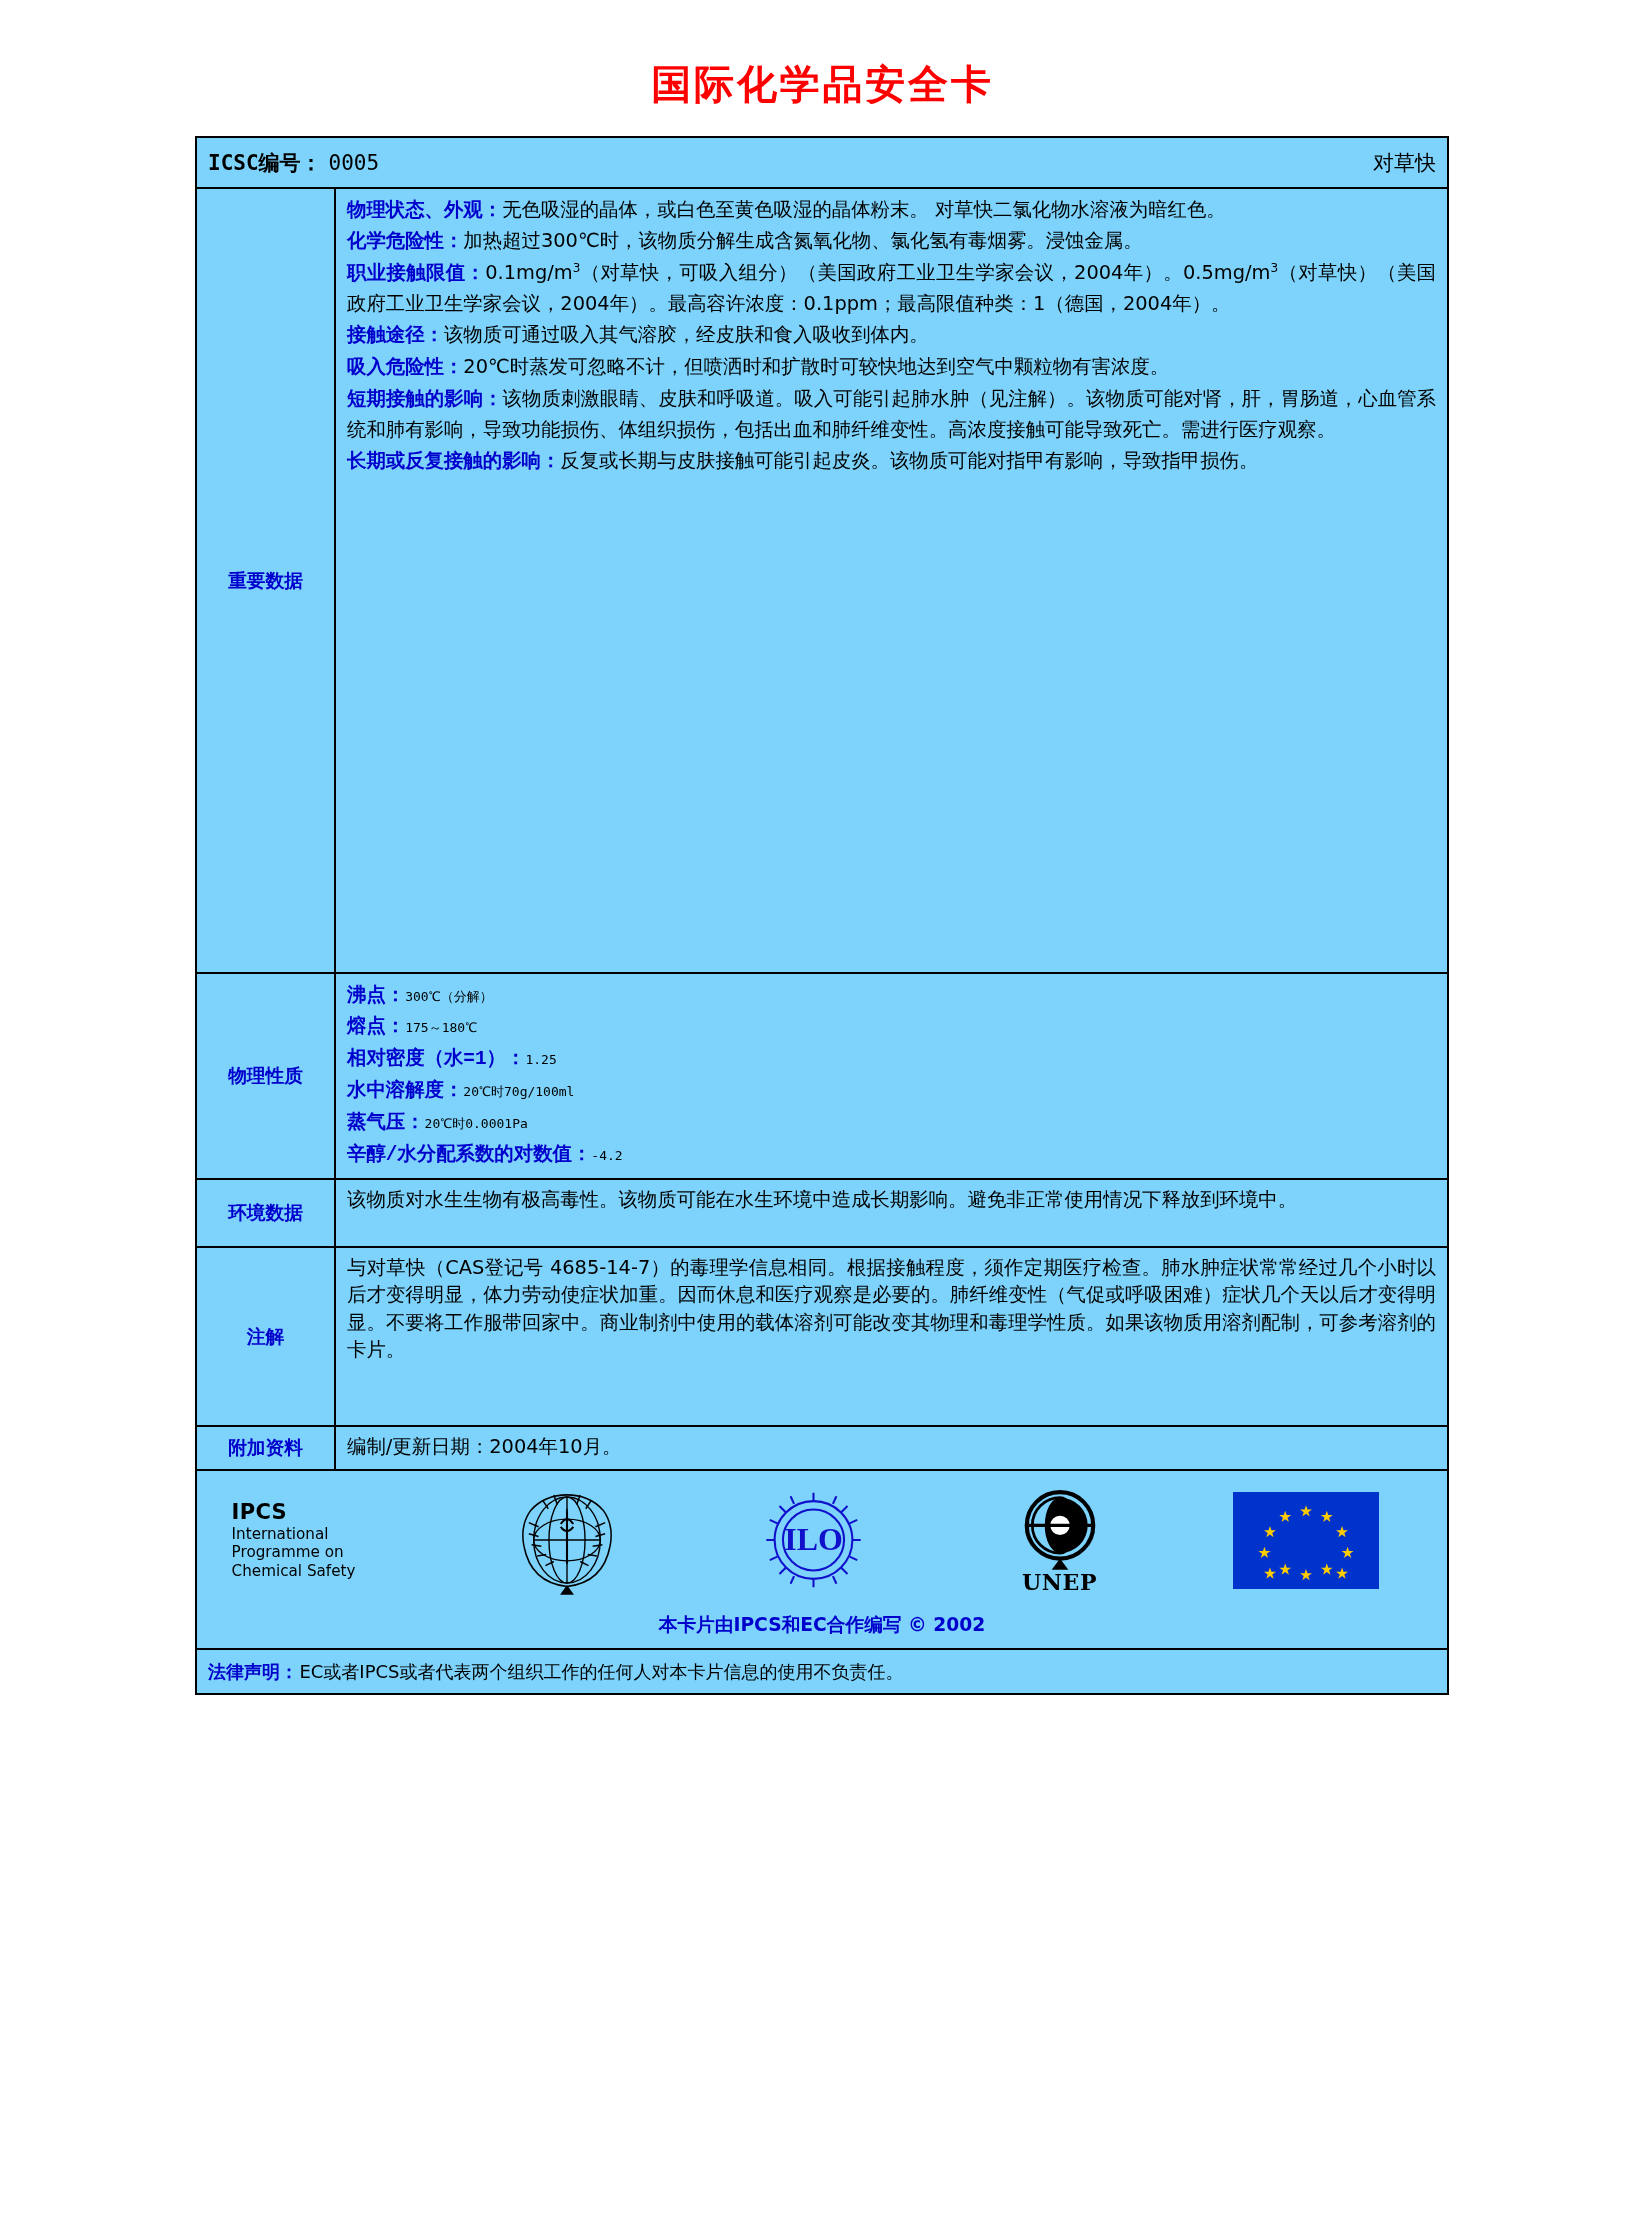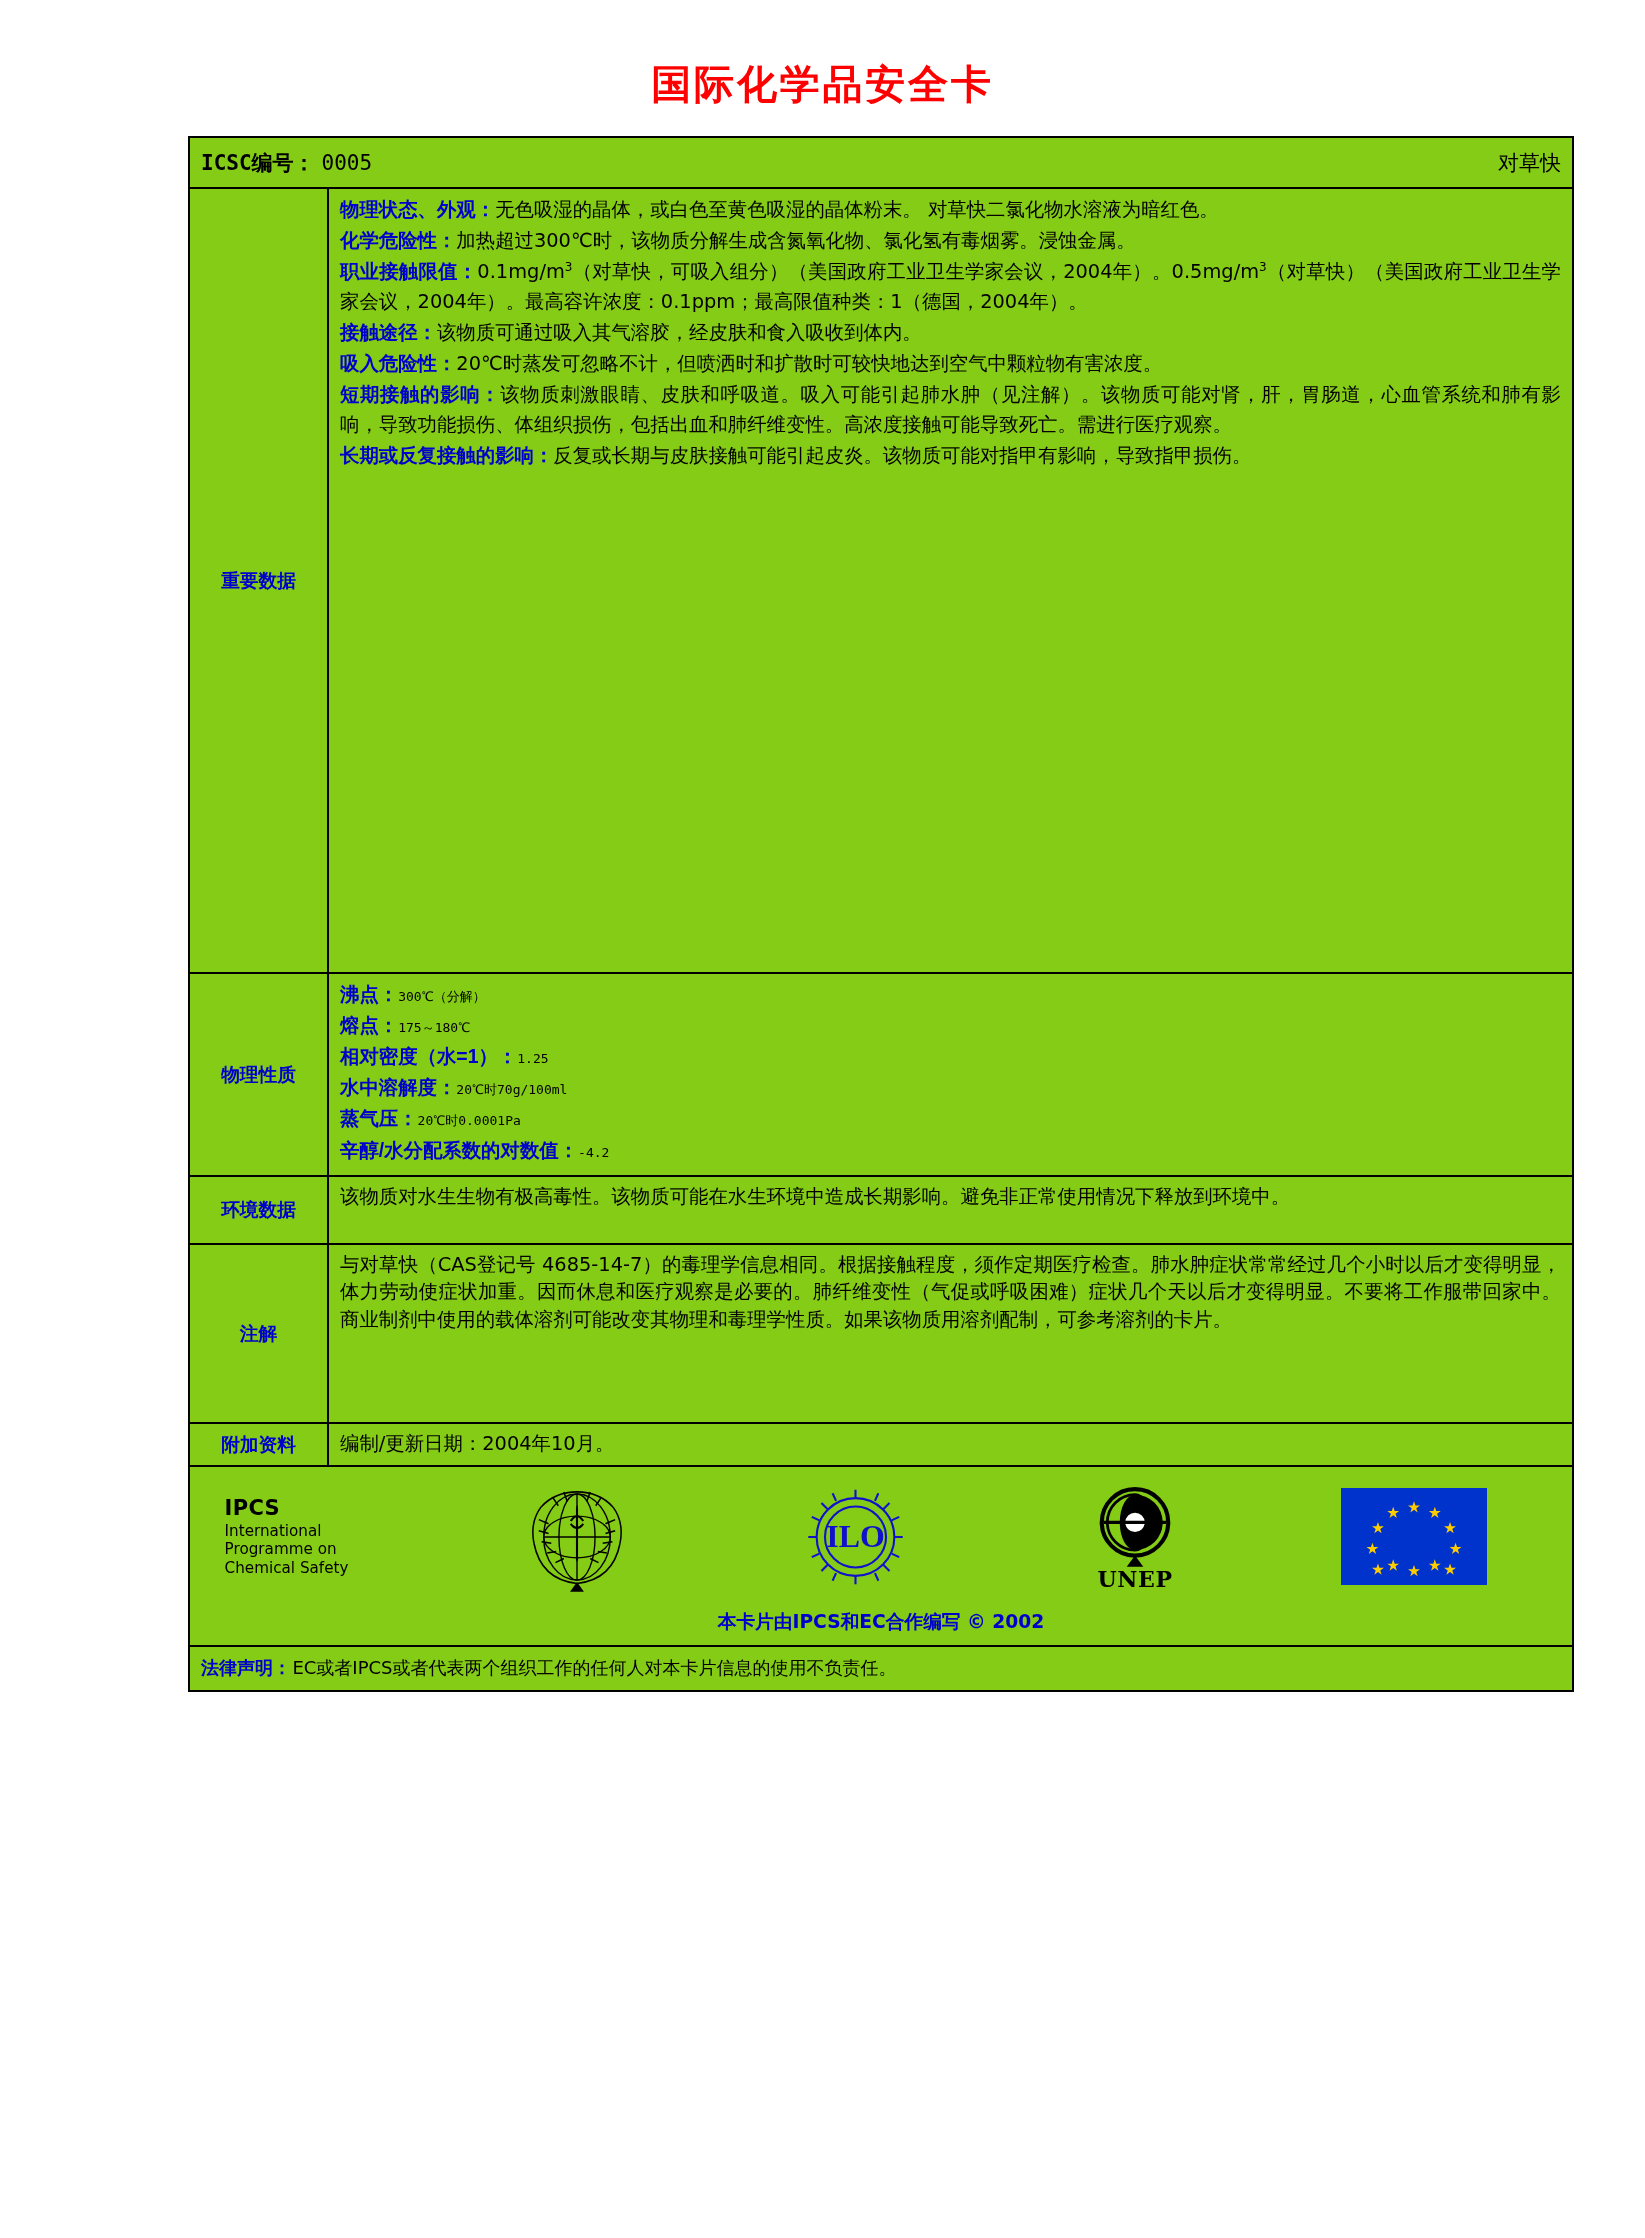--- a/index.html
+++ b/index.html
@@ -39,25 +39,25 @@
     text-align: center;
     font-family: Liberation Serif, serif;
     font-weight: bold;
     font-size: 40px;
     color: #ff0000;
     letter-spacing: 2.8px;
   }
   .card {
     position: absolute;
     top: 136px;
-    left: 188px;
-    width: 1386px;
+    left: 195px;
+    width: 1254px;
     border: 2.1px solid #000000;
     box-sizing: border-box;
-    background: #84cc16;
+    background: #7dd3fc;
   }
   .header-row {
     display: flex;
     align-items: center;
     border-bottom: 2.1px solid #000000;
     height: 51px;
     padding: 0 11px;
     box-sizing: border-box;
   }
   .icsc-label {
@@ -103,21 +103,21 @@
   .sec-body {
     flex: 1;
     padding: 5.5px 11px 7px 11px;
     box-sizing: border-box;
     font-size: 21px;
     line-height: 1.42;
   }
   .blue {
     color: #0000cc;
     font-weight: bold;
-    font-family: Liberation Sans, sans-serif;
+    font-family: Liberation Mono, monospace;
     font-size: 19.4px;
   }
   .body-text {
     font-family: "DejaVu Sans", sans-serif;
     font-size: 19.4px;
   }
   .mono {
     font-family: "DejaVu Sans Mono", monospace;
     font-size: 13px;
   }

